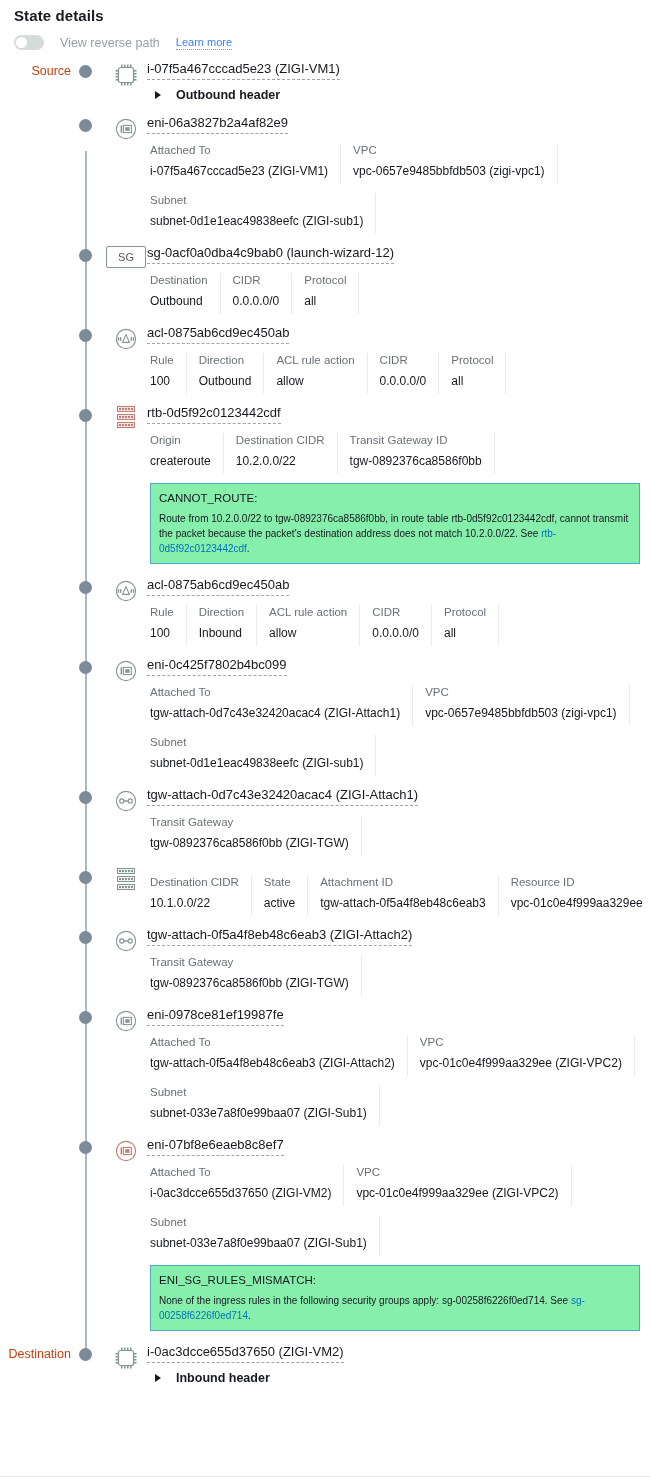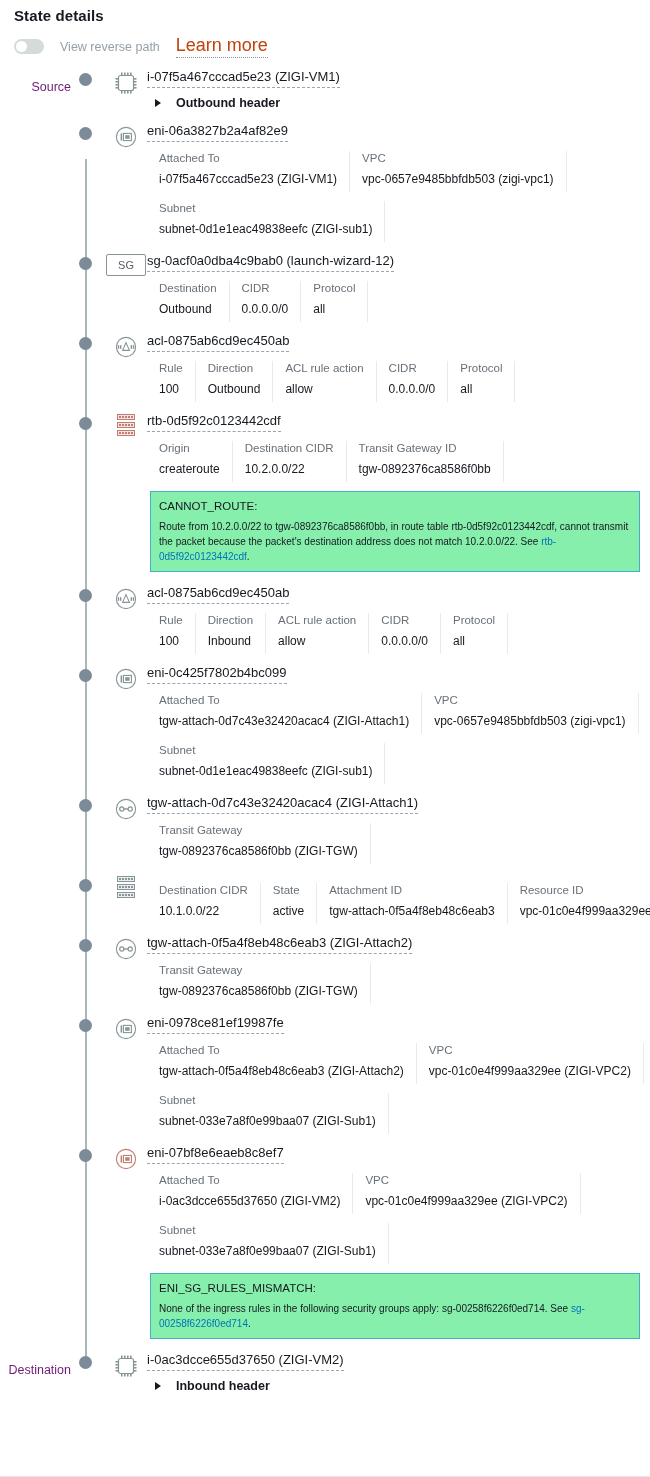--- a/index.html
+++ b/index.html
@@ -44,22 +44,22 @@
   }
   .switch .knob {
     position: absolute;
     top: 2px; left: 2px;
     width: 11px; height: 11px;
     border-radius: 50%;
     background: #ffffff;
   }
   .toggle-label { font-size: 12.5px; color: #95a0a8; }
   .learn-more {
-    font-size: 18px;
-    color: #c2410c;
+    font-size: 11px;
+    color: #3b82f6;
     text-decoration: none;
     border-bottom: 1px dotted #879596;
     padding-bottom: 1px;
     cursor: pointer;
   }
 
   
   .timeline-wrap { position: relative; padding-top: 10px; }
   .rail {
     position: absolute;
@@ -75,23 +75,23 @@
     align-items: flex-start;
   }
   .gutter {
     width: 105px;
     flex: none;
     position: relative;
   }
   .side-label {
     position: absolute;
     right: 34px;
-    top: 12px;
+    top: 4px;
     font-size: 12.5px;
-    color: #701a75;
+    color: #c2410c;
     white-space: nowrap;
   }
   .dot {
     position: absolute;
     left: 79px;
     top: 5px;
     width: 13px; height: 13px;
     border-radius: 50%;
     background: #7d8b99;
     z-index: 2;
@@ -160,21 +160,21 @@
     width: 0; height: 0;
     border-left: 6px solid #16191f;
     border-top: 4px solid transparent;
     border-bottom: 4px solid transparent;
   }
 
   
   .det {
     display: flex;
     margin-top: 9px;
-    margin-left: 12px;
+    margin-left: 3px;
   }
   .det .col {
     padding: 0 12px 5px 0;
     border-right: 1px solid #e8ebec;
     margin-right: 12px;
   }
   .det .col:last-child { border-right: 1px solid #e8ebec; }
   .det .k {
     font-size: 11.5px;
     color: #687078;

